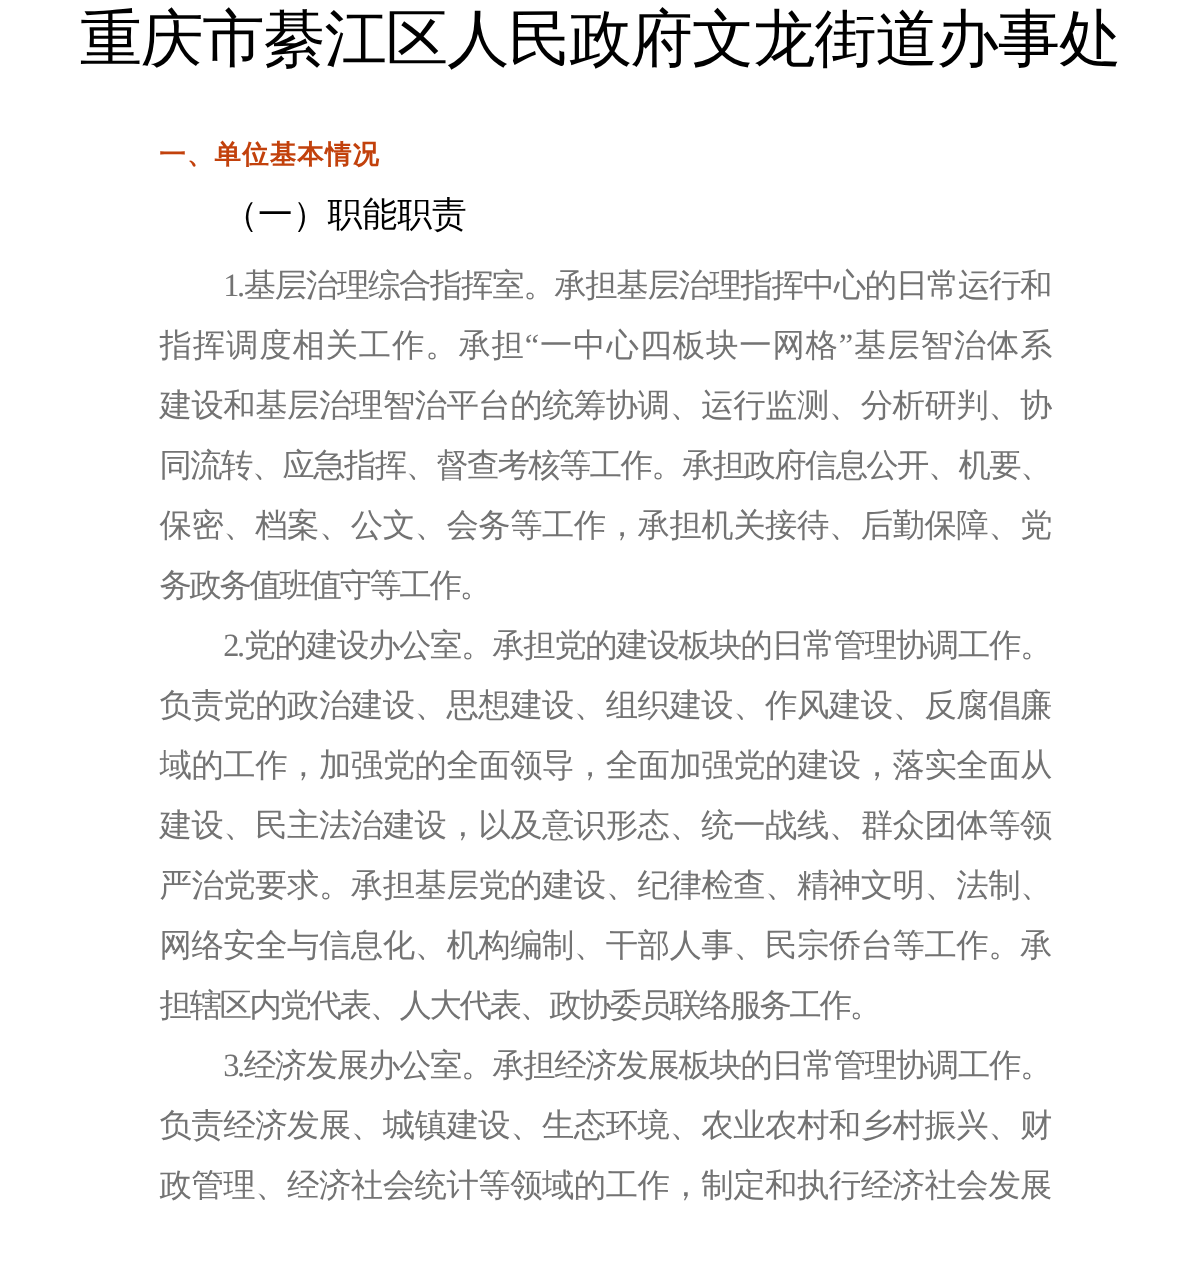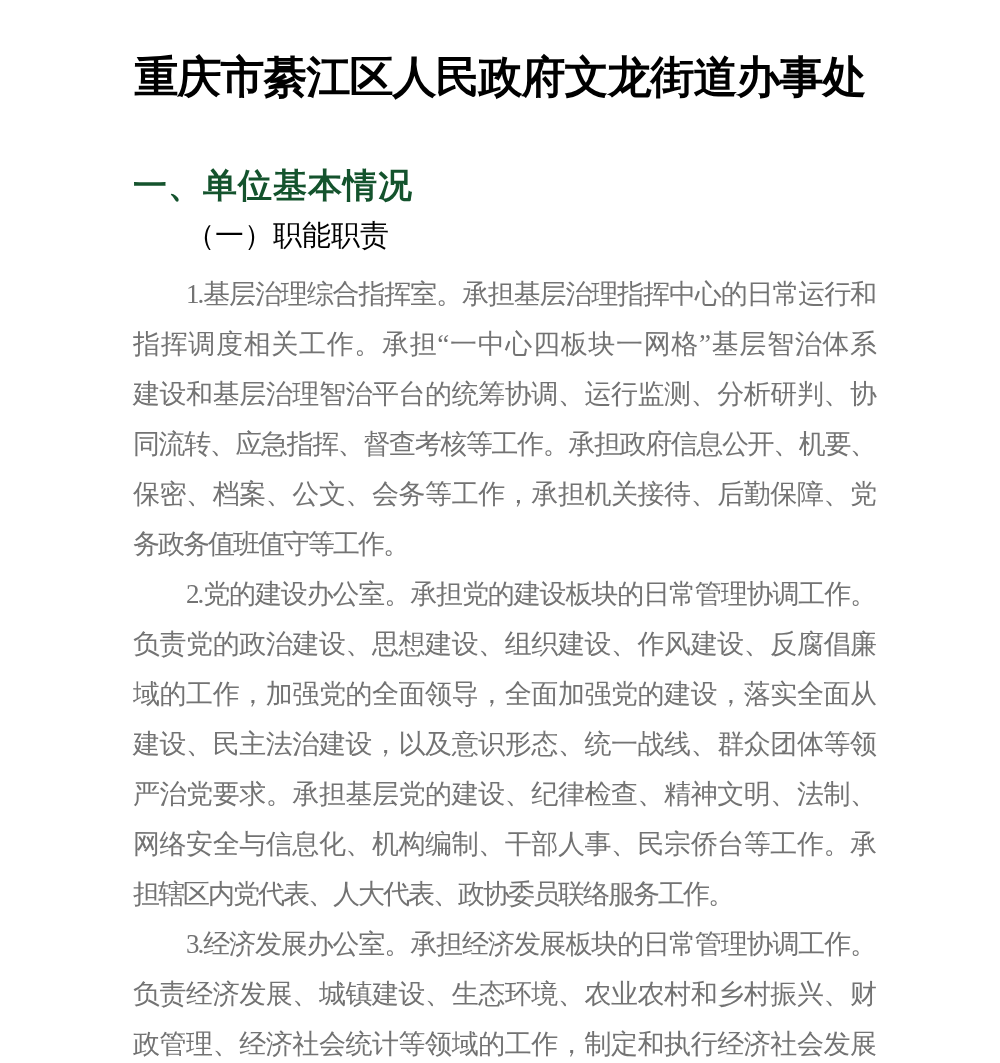--- a/index.html
+++ b/index.html
@@ -13,39 +13,38 @@
     height: 1063px;
     background: #ffffff;
     color: #000000;
     overflow: hidden;
     font-family: "Liberation Serif", serif;
   }
   .title {
     padding-top: 8px;
     text-align: center;
     font-family: "Liberation Serif", serif;
-    font-weight: bold;
-    font-size: 44px;
+    font-weight: normal;
+    font-size: 52px;
     line-height: 52px;
     letter-spacing: -1px;
     color: #000000;
-    margin-top: 44px;
   }
   .content {
     margin-left: 133px;
     width: 742px;
   }
   .section-heading {
-    margin-top: 56px;
+    margin-top: 44px;
     font-family: "Liberation Sans", sans-serif;
     font-weight: bold;
-    font-size: 34px;
+    font-size: 22px;
     line-height: 50px;
     letter-spacing: 1px;
-    color: #14532d;
+    color: #c2410c;
   }
   .subsection-heading {
     font-family: "Liberation Serif", serif;
     font-size: 29px;
     line-height: 50px;
     text-indent: 53px;
     color: #000000;
   }
   .paragraphs {
     margin-top: 9px;

